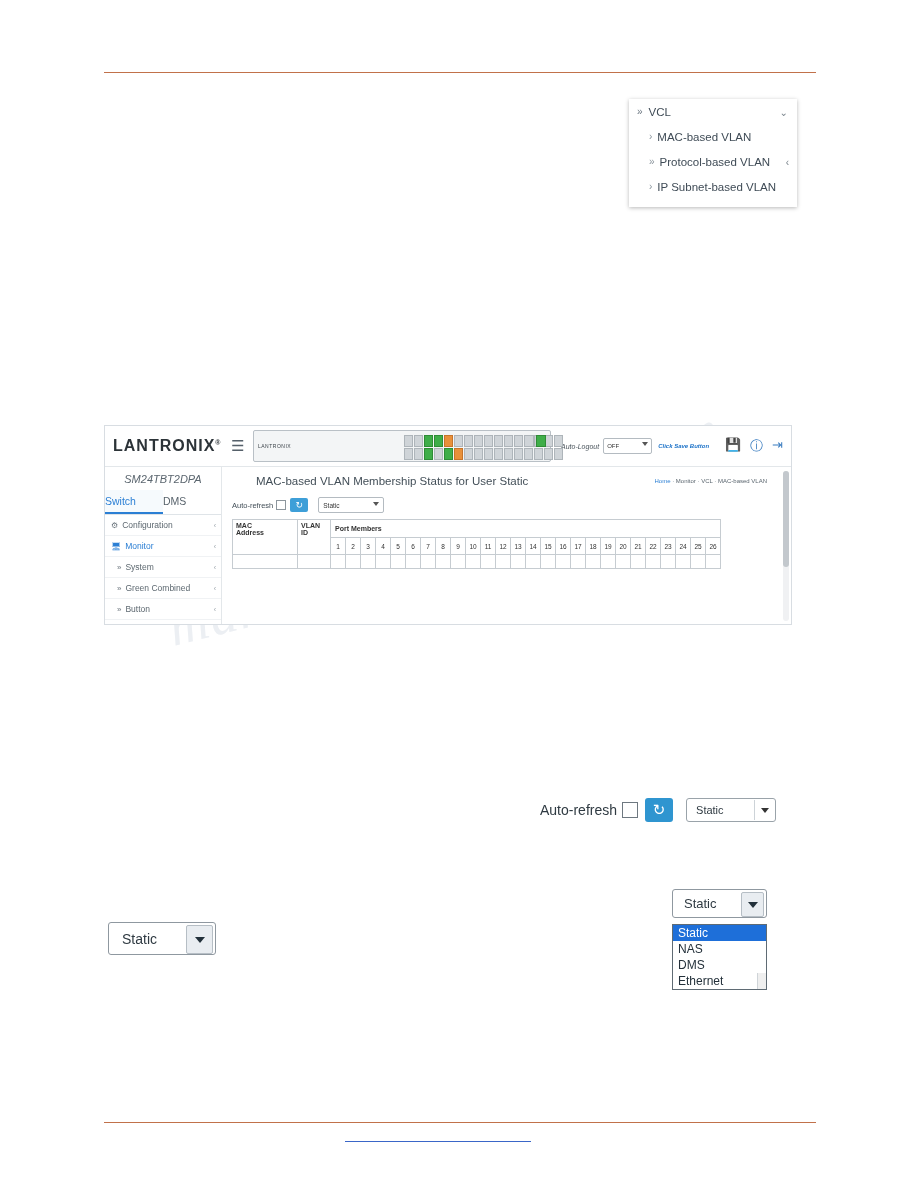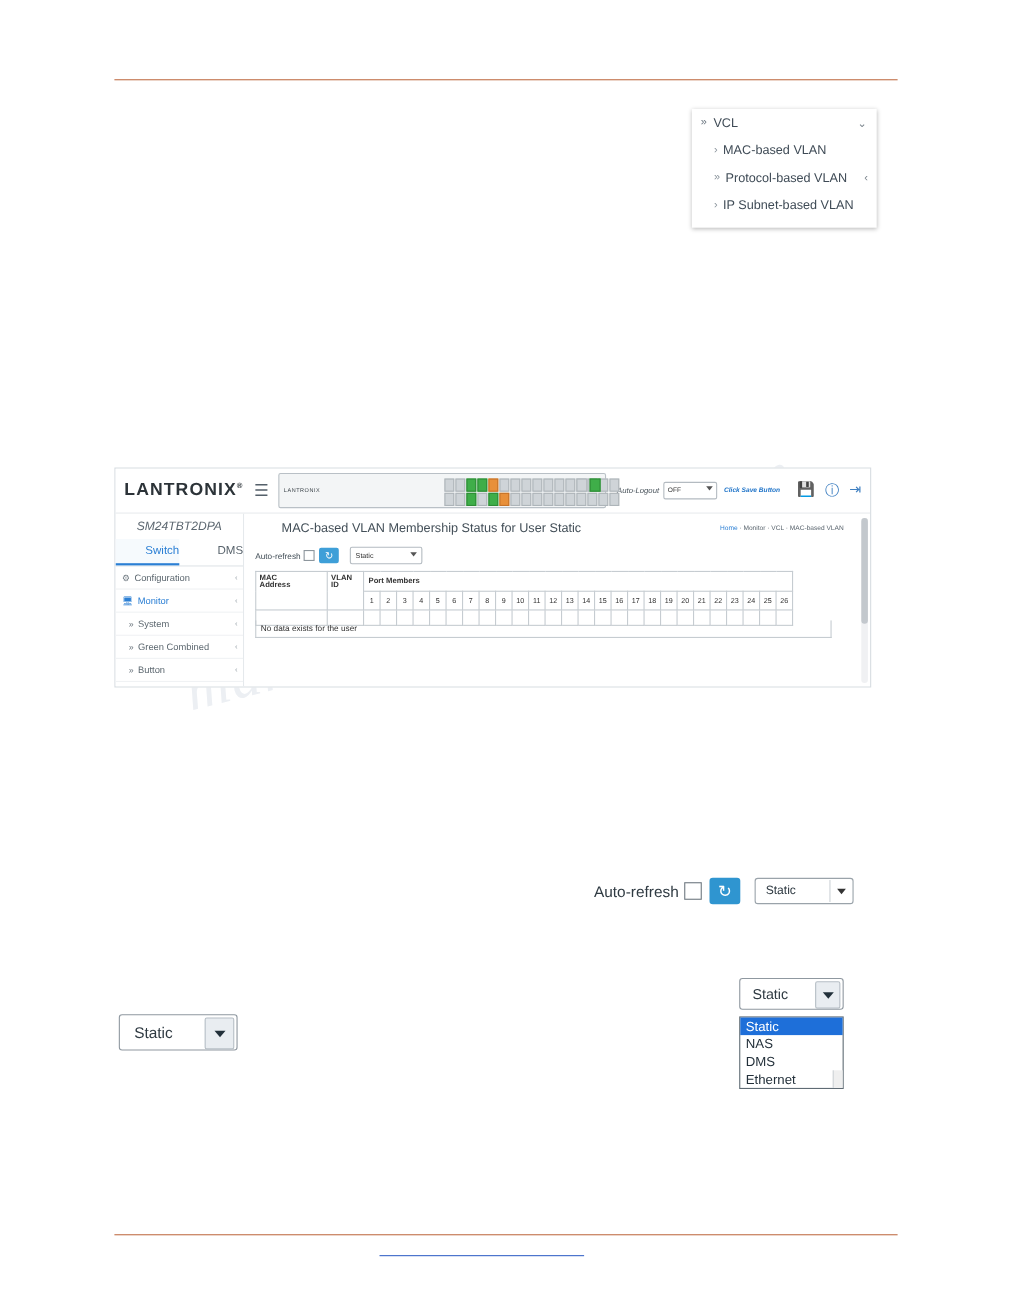--- a/index.html
+++ b/index.html
@@ -80,21 +80,21 @@
     font-size:6px;color:#333;display:flex;align-items:center;padding-left:3px;position:relative;border-radius:2px;
   }
   .al-select .ar{position:absolute;right:3px;top:3px;border-left:3px solid transparent;border-right:3px solid transparent;border-top:4px solid #555;}
   .clickrestart{margin-left:6px;font-size:6px;color:#1e73c8;font-style:italic;font-weight:700;}
   .topicons{margin-left:auto;display:flex;gap:9px;padding-right:8px;color:#3e7fc1;font-size:13px;}
 
   .wu-body{display:flex;height:157px;}
   .wu-side{width:116px;border-right:1px solid #e3e7ea;background:#fff;}
   .model{text-align:center;font-size:11px;color:#5b666f;padding:6px 0 5px;font-style:italic;}
   .tabs{display:flex;border-bottom:1px solid #dfe4e8;}
-  .tab{flex:1;text-align:right;font-size:10.5px;padding:5px 0;color:#58636c;}
+  .tab{flex:1;text-align:left;font-size:10.5px;padding:5px 0;color:#58636c;}
   .tab.active{color:#2b7fd4;border-bottom:2px solid #2b7fd4;background:#f6fafd;}
   .side-item{display:flex;align-items:center;font-size:8.5px;color:#5d6870;padding:5px 6px;border-bottom:1px solid #f0f2f4;position:relative;}
   .side-item .ic{margin-right:4px;font-size:8px;color:#6b757d;}
   .side-item .car{position:absolute;right:5px;color:#9aa3aa;font-size:7px;}
   .side-item.sel{color:#2b7fd4;}
   .side-item.sel .ic{color:#2b7fd4;}
 
   .wu-main{flex:1;position:relative;background:#fff;}
   .pg-title{position:absolute;left:10px;top:8px;font-size:11.5px;color:#434f58;margin-left:24px;}
   .crumb{position:absolute;right:24px;top:11px;font-size:6px;color:#5b666f;}
@@ -394,21 +394,20 @@
                 <td class="pm-empty"></td>
                 <td class="pm-empty"></td>
             <td class="pm-empty"></td>
                 <td class="pm-empty"></td>
                 <td class="pm-empty"></td>
                 <td class="pm-empty"></td>
           </tr>
         </tbody>
           </table>
 
-        <div class="nodata">No data exists for the user</div>
         <div class="scrollbar">
             <i></i>
           </div>
       </div>
     </div>
   </div>
 
   <div class="mid">
     <span class="lbl">Auto-refresh</span>
     <span class="cb"></span>

